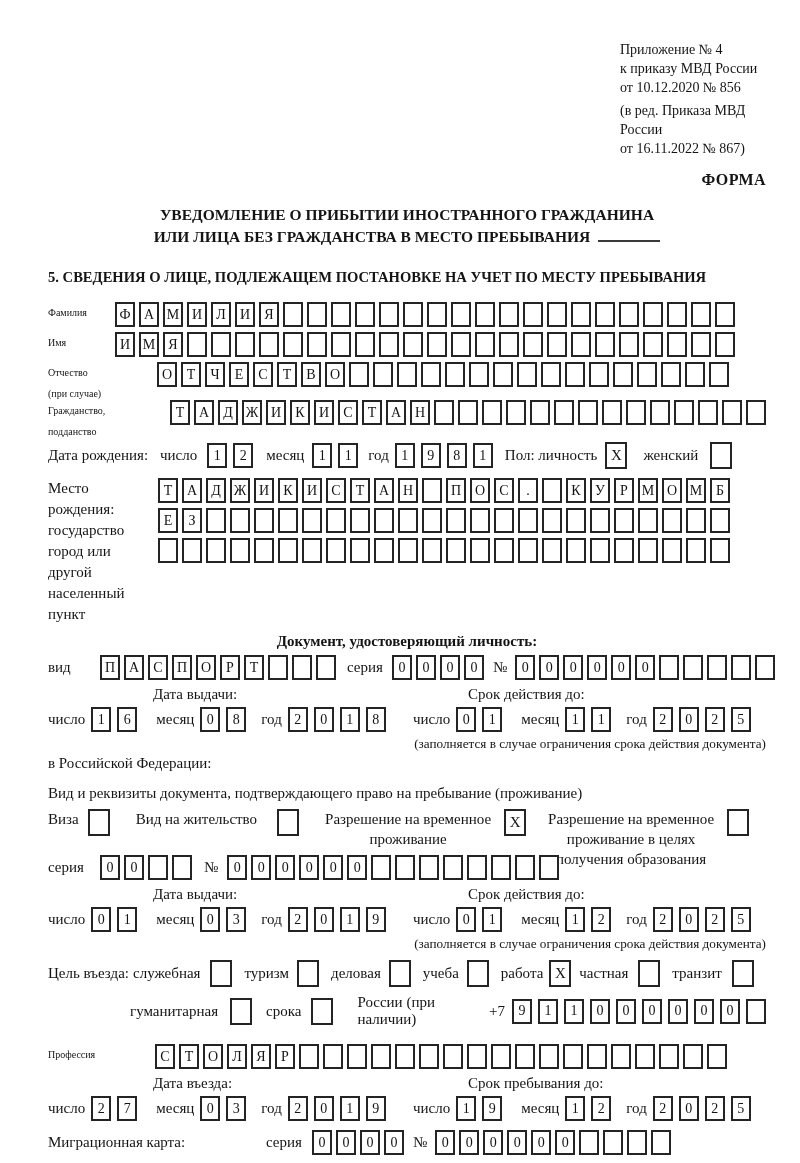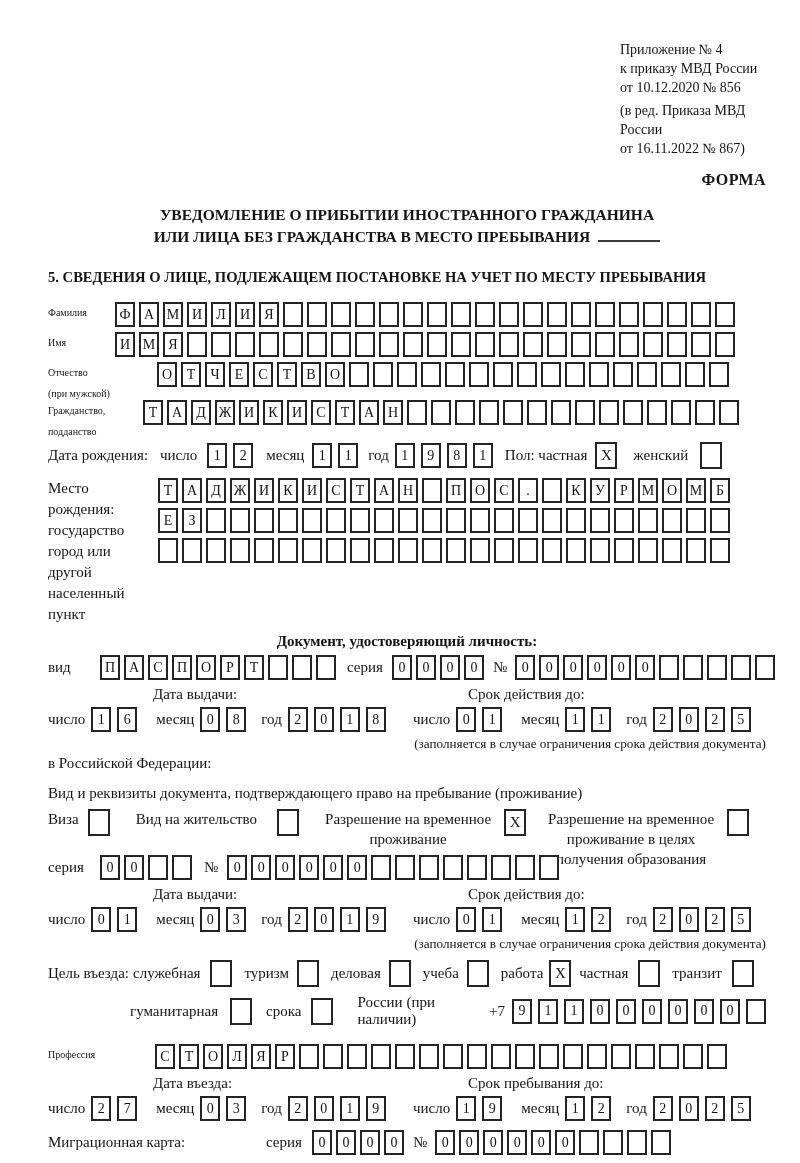--- a/index.html
+++ b/index.html
@@ -141,21 +141,21 @@
         <div class="box"></div>
         <div class="box"></div>
         <div class="box"></div>
         <div class="box"></div>
       </div>
   </div>
 
   <div class="frow" style="margin-bottom:13px;">
     <div class="flabel ovf" style="width:109px;">
       <div>Отчество</div>
-      <div>(при мужской)</div>
+      <div>(при случае)</div>
     </div>
     <div class="boxes">
         <div class="box">О</div>
         <div class="box">Т</div>
         <div class="box">Ч</div>
         <div class="box">Е</div>
         <div class="box">С</div>
         <div class="box">Т</div>
         <div class="box">В</div>
         <div class="box">О</div>
@@ -171,21 +171,21 @@
         <div class="box"></div>
         <div class="box"></div>
         <div class="box"></div>
         <div class="box"></div>
         <div class="box"></div>
         <div class="box"></div>
         <div class="box"></div>
       </div>
   </div>
 
-  <div class="frow" style="margin-bottom:17px;">
+  <div class="frow" style="margin-bottom:17px;justify-content:space-between;">
     <div class="flabel ovf" style="width:95px;">
       <div>Гражданство,</div>
       <div>подданство</div>
     </div>
     <div class="boxes">
         <div class="box">Т</div>
         <div class="box">А</div>
         <div class="box">Д</div>
         <div class="box">Ж</div>
         <div class="box">И</div>
@@ -224,21 +224,21 @@
         <div class="box">1</div>
         <div class="box">1</div>
       </div>
     <span class="lbl" style="margin:0 6px 0 10px;">год</span>
     <div class="boxes sp">
         <div class="box">1</div>
         <div class="box">9</div>
         <div class="box">8</div>
         <div class="box">1</div>
       </div>
-    <span class="lbl" style="margin:0 8px 0 12px;">Пол: частная</span>
+    <span class="lbl" style="margin:0 8px 0 12px;">Пол: личность</span>
     <div class="cbox">X</div>
     <span class="lbl" style="margin:0 12px 0 16px;">женский</span>
     <div class="cbox"></div>
   </div>
 
   <div class="twocol" style="margin-top:9px;">
     <div class="lblcol" style="width:110px;">
       <div>Место рождения:</div>
       <div>государство</div>
       <div>город или другой</div>

